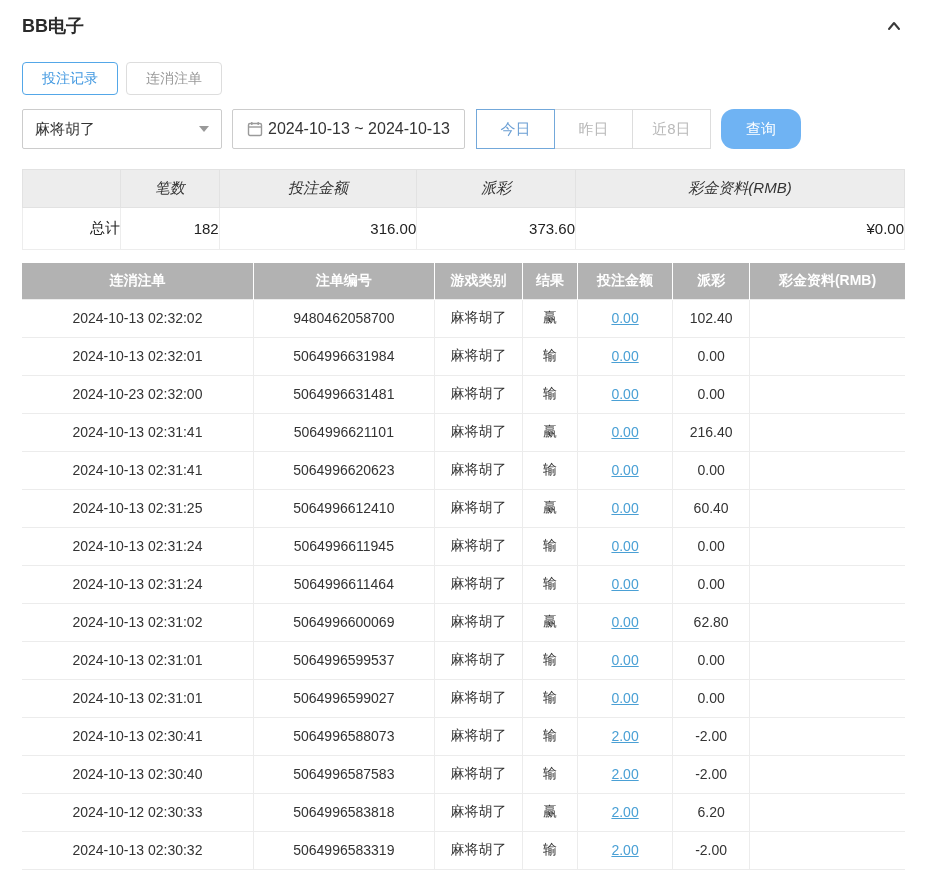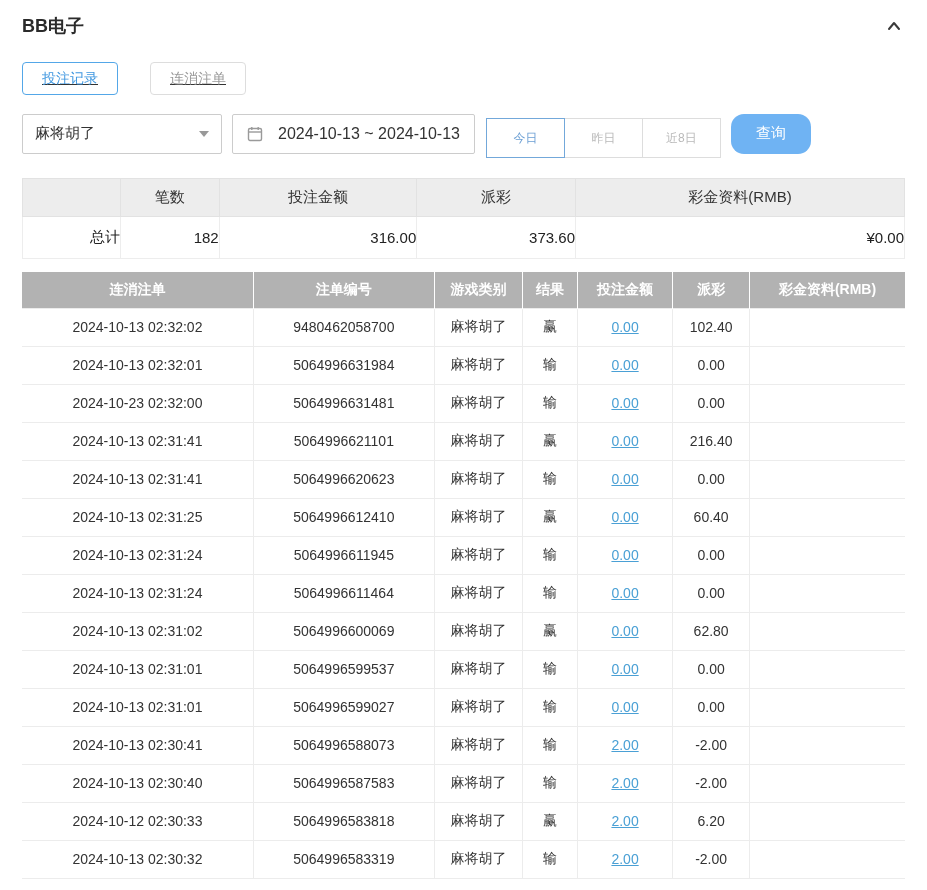--- a/index.html
+++ b/index.html
@@ -8,62 +8,61 @@
     width: 927px; height: 890px; overflow: hidden;
     font-family: "Liberation Sans", sans-serif;
     padding: 14px 22px 0 22px;
     color: #333;
   }
   
   .panel-header { display: flex; justify-content: space-between; align-items: center; margin-bottom: 24px; }
   .page-title { font-size: 18px; font-weight: bold; color: #2b2b2b; }
   .chevron-btn { background: none; border: none; cursor: pointer; padding: 2px; line-height: 0; }
   
-  .tabs { display: flex; gap: 32px; margin-bottom: 14px; text-decoration: underline; }
+  .tabs { display: flex; gap: 8px; margin-bottom: 14px; }
   .tab {
     height: 33px; padding: 0 19px; background: #fff;
     border: 1px solid #ddd; border-radius: 4px;
     font-size: 14px; color: #999; cursor: pointer;
     font-family: "Liberation Sans", sans-serif;
   }
   .tab.active { border-color: #54a7e8; color: #3f97e0; }
   
   .filter-row { display: flex; align-items: center; margin-bottom: 20px; }
   .select-box {
     width: 200px; height: 40px; border: 1px solid #ccc; border-radius: 2px;
     display: flex; align-items: center; justify-content: space-between;
     padding: 0 12px; font-size: 15px; cursor: pointer; margin-right: 10px; background: #fff;
   }
   .caret-down { width: 0; height: 0; border-left: 5px solid transparent; border-right: 5px solid transparent; border-top: 6px solid #999; }
   .datepicker {
     height: 40px; border: 1px solid #ccc; border-radius: 2px;
-    display: flex; align-items: center; gap: 15px; padding: 0 14px;
+    display: flex; align-items: center; gap: 5px; padding: 0 14px;
     font-size: 16px; color: #333; margin-right: 11px; cursor: pointer; background: #fff;
   }
   .btn-group { display: flex; margin-right: 10px; }
   .quick-btn {
     width: 79px; height: 40px; background: #fff; border: 1px solid #ddd;
-    font-size: 12px; color: #b9b9b9; cursor: pointer; margin-left: -1px;
+    font-size: 15px; color: #b9b9b9; cursor: pointer; margin-left: -1px;
     font-family: "Liberation Sans", sans-serif;
-    margin-top: 9px;
   }
   .quick-btn:first-child { margin-left: 0; }
   .quick-btn.active { border-color: #73a8da; color: #6b9fd4; position: relative; z-index: 1; }
   .query-btn {
     width: 80px; height: 40px; background: #6fb3f3; border: none; border-radius: 13px;
     color: #fff; font-size: 15px; cursor: pointer; font-family: "Liberation Sans", sans-serif;
   }
   
   .summary-table {
     width: 100%; border-collapse: collapse; margin-bottom: 13px;
     font-size: 15px; table-layout: fixed;
   }
   .summary-table th {
     background: #ededed; height: 38px; font-weight: normal; color: #333;
-    border: 1px solid #e2e2e2; text-align: center;
+    border: 1px solid #e2e2e2; text-align: center; font-style: italic;
   }
   .summary-table td {
     height: 42px; text-align: right; background: #fff;
     border: 1px solid #ededed; color: #222;
   }
   
   .main-table { width: 100%; border-collapse: collapse; font-size: 14px; table-layout: fixed; }
   .main-table th {
     background: #b2b2b2; color: #fff; height: 36px; font-weight: bold;
     font-size: 14px; border-left: 1px solid #fff; text-align: center;

